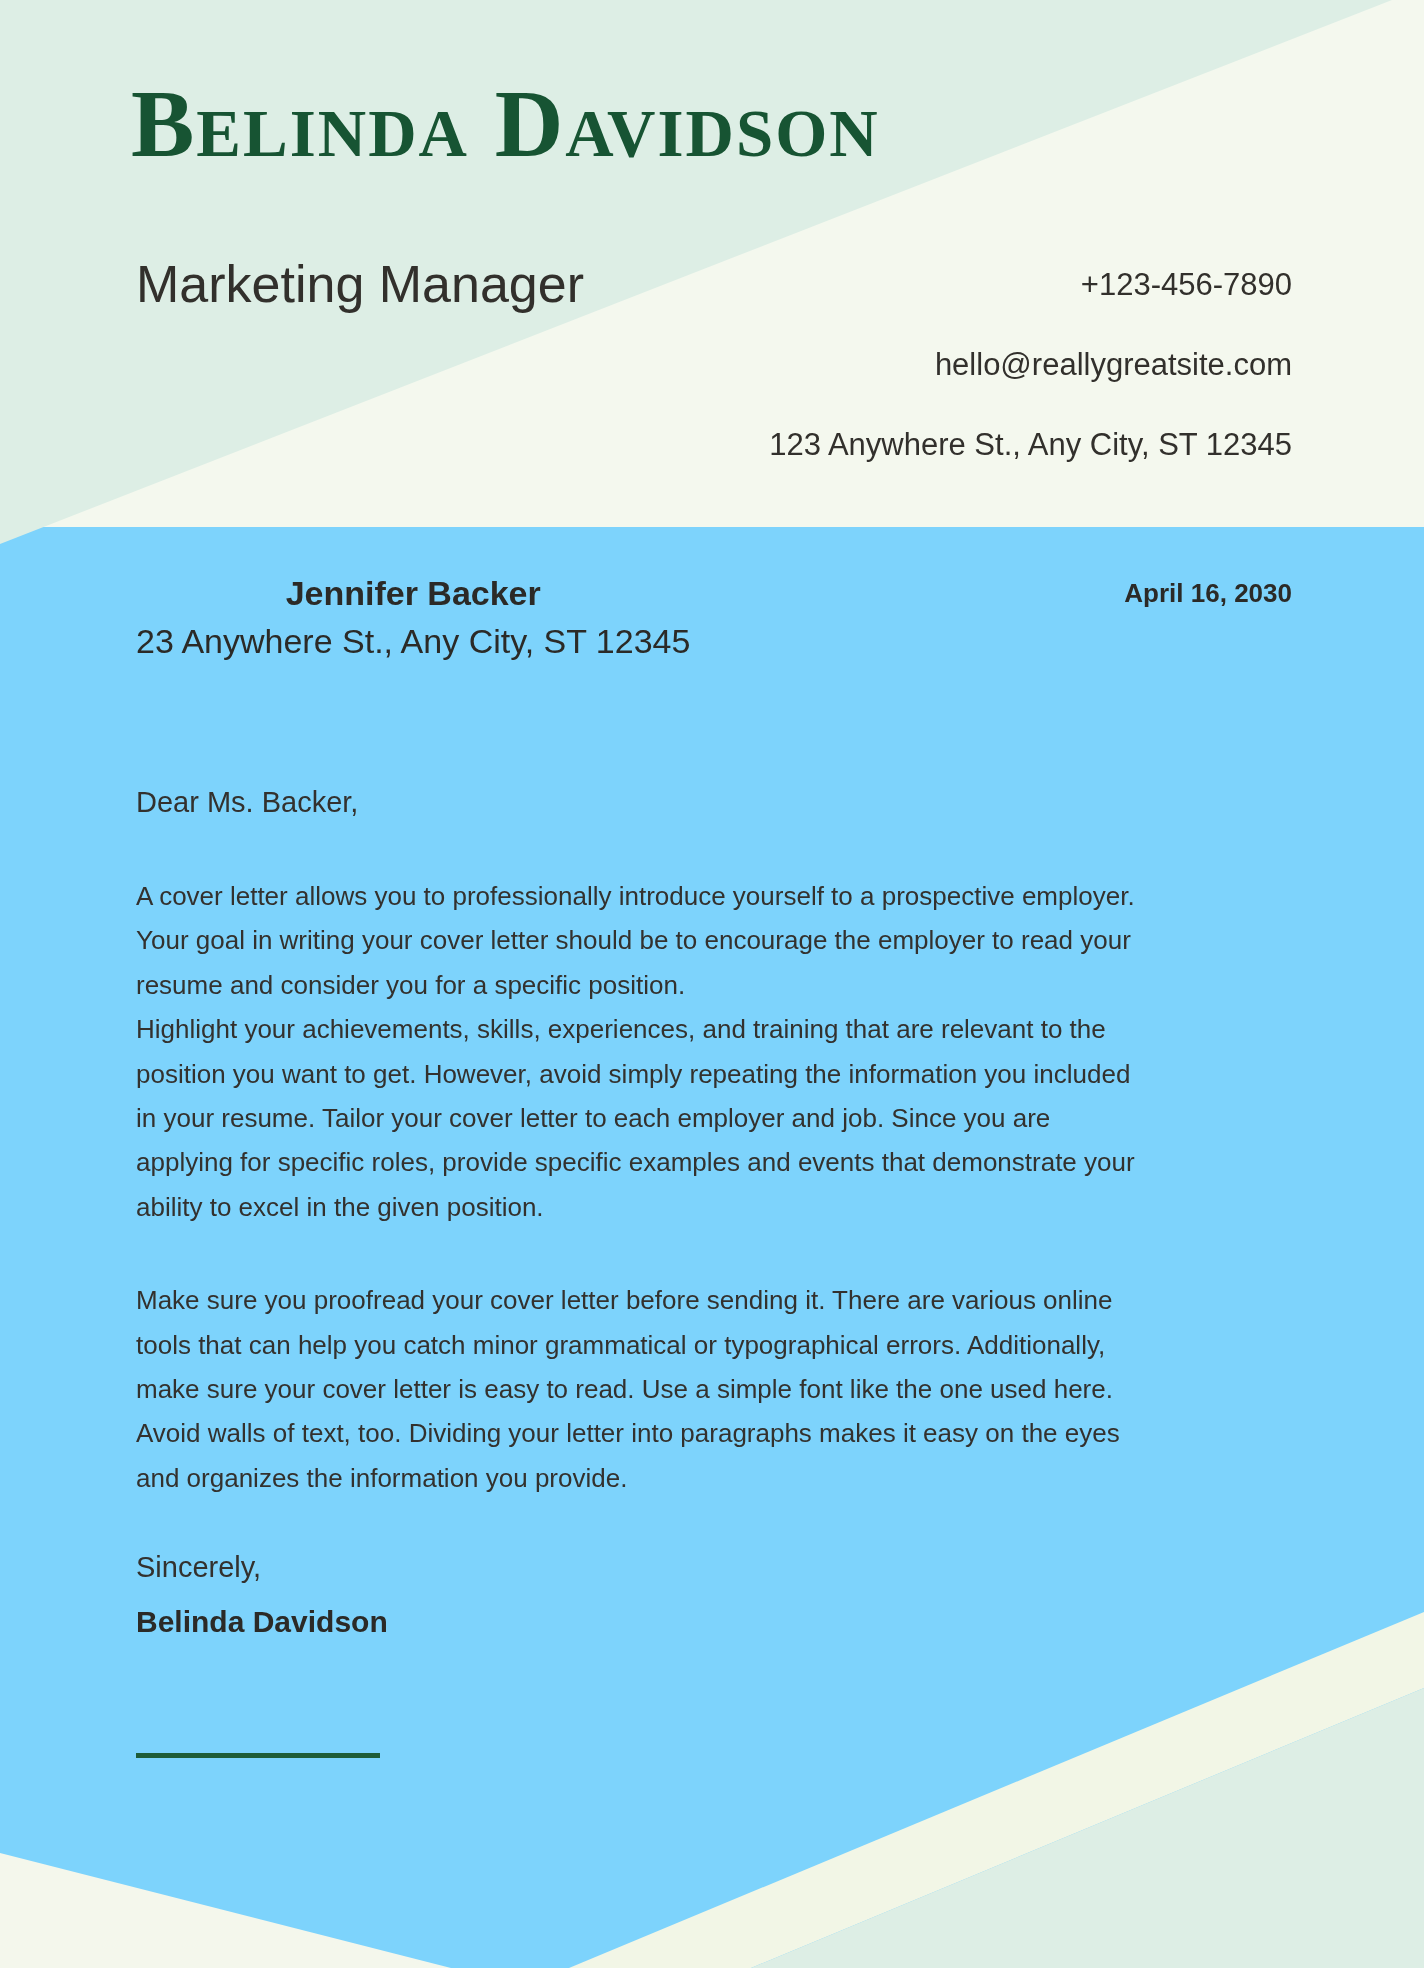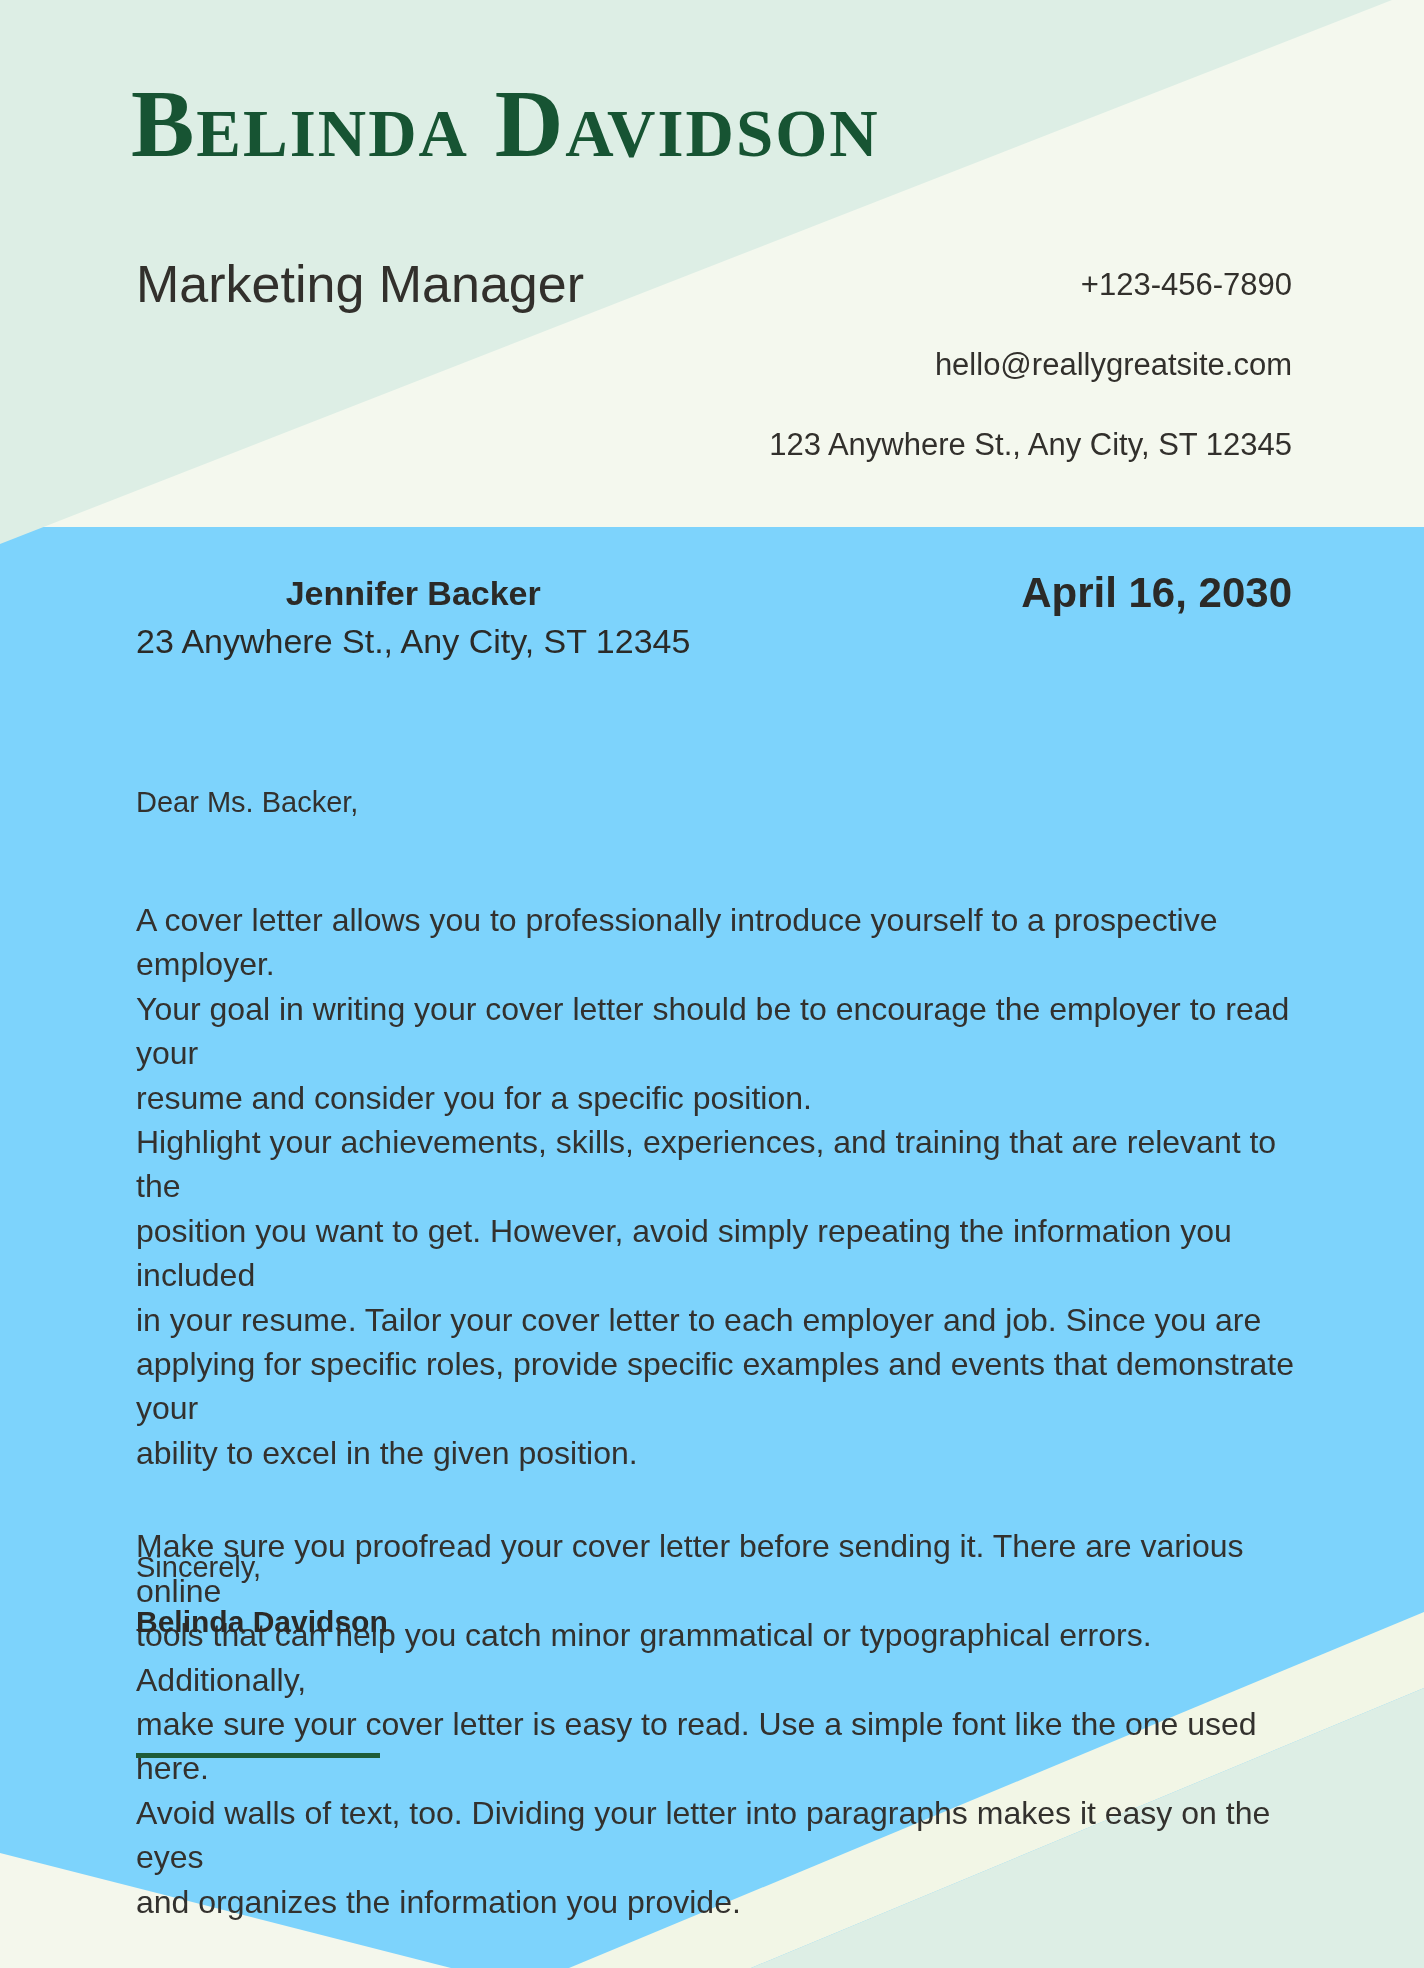--- a/index.html
+++ b/index.html
@@ -65,33 +65,33 @@
   }
   
   .recipient {
     position: absolute; left: 136px; top: 569px;
     font-size: 34px; line-height: 48px;
     color: #2b2a27;
   }
   .recipient .r-bold { font-weight: 700; text-align: center; }
   .date {
     position: absolute; right: 132px; top: 569px;
-    font-size: 42px; line-height: 48px;
+    font-size: 26px; line-height: 48px;
     font-weight: 600;
     color: #2b2a27;
   }
   
   .salutation {
     position: absolute; left: 136px; top: 780px;
     font-size: 29px; line-height: 44px;
     color: #33312e;
   }
   .body-text {
-    position: absolute; left: 136px; top: 898px; width: 1170px;
-    font-size: 32px; line-height: 44.4px;
+    position: absolute; left: 136px; top: 874px; width: 1170px;
+    font-size: 26px; line-height: 44.4px;
     color: #33312e;
   }
   .body-text p {
     margin: 0;
     white-space: pre-line;
   }
   .body-text p.gap { margin-top: 49px; }
   .closing-sincerely {
     position: absolute; left: 136px; top: 1545px;
     font-size: 29px; line-height: 44px;

